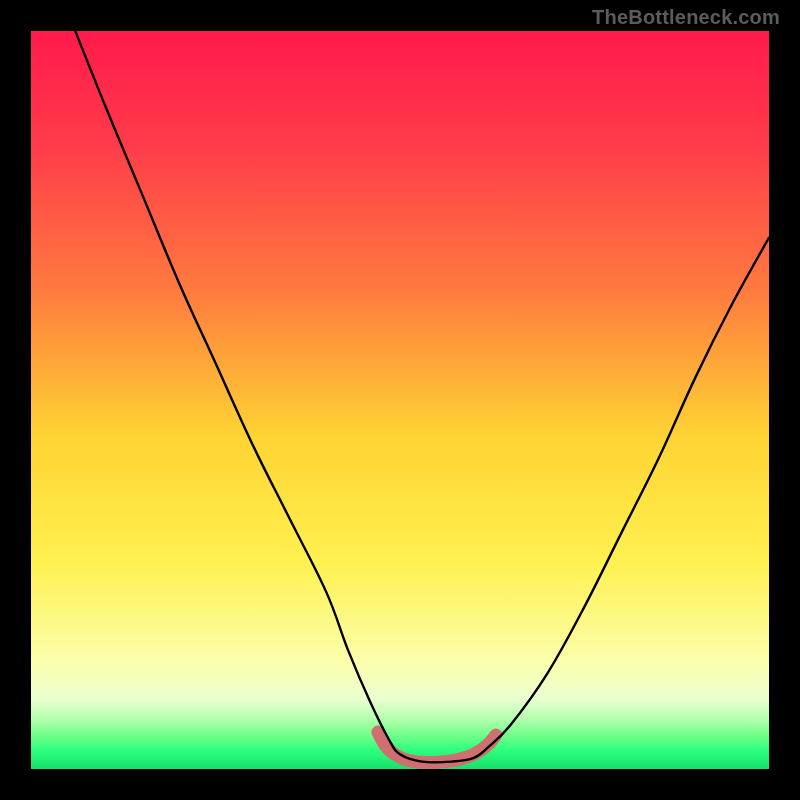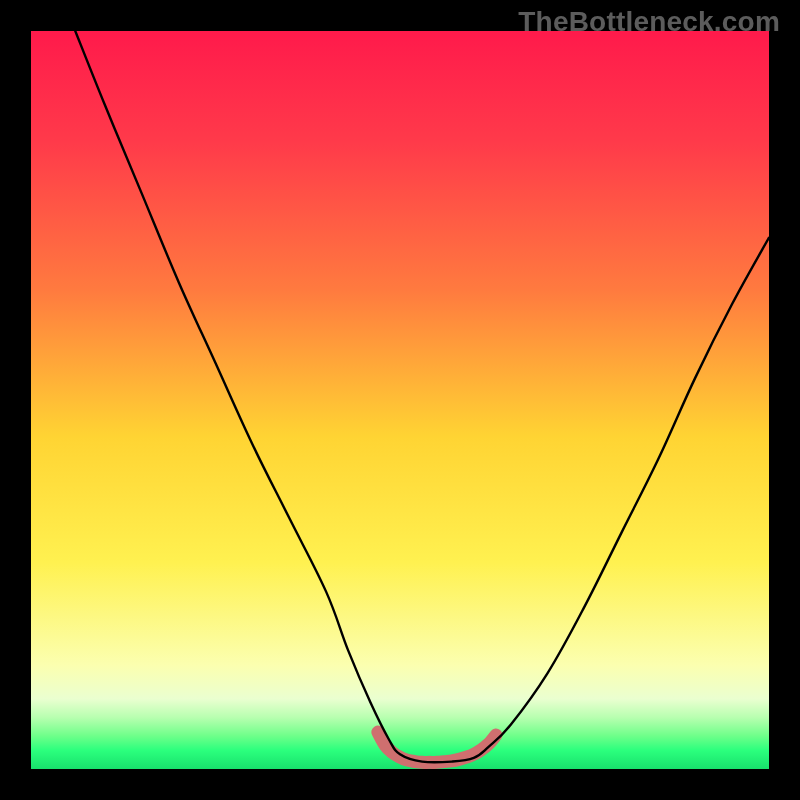--- a/index.html
+++ b/index.html
@@ -26,21 +26,21 @@
   }
   .gradient {
     position: absolute;
     inset: 0;
   }
   .watermark {
     position: absolute;
     top: 6px;
     right: 20px;
     font-family: Arial, Helvetica, sans-serif;
-    font-size: 28px;
+    font-size: 20px;
     font-weight: bold;
     color: #5c5c5c;
     letter-spacing: 0.2px;
   }
   svg.curve {
     position: absolute;
     inset: 0;
   }
 </style>
 </head>

